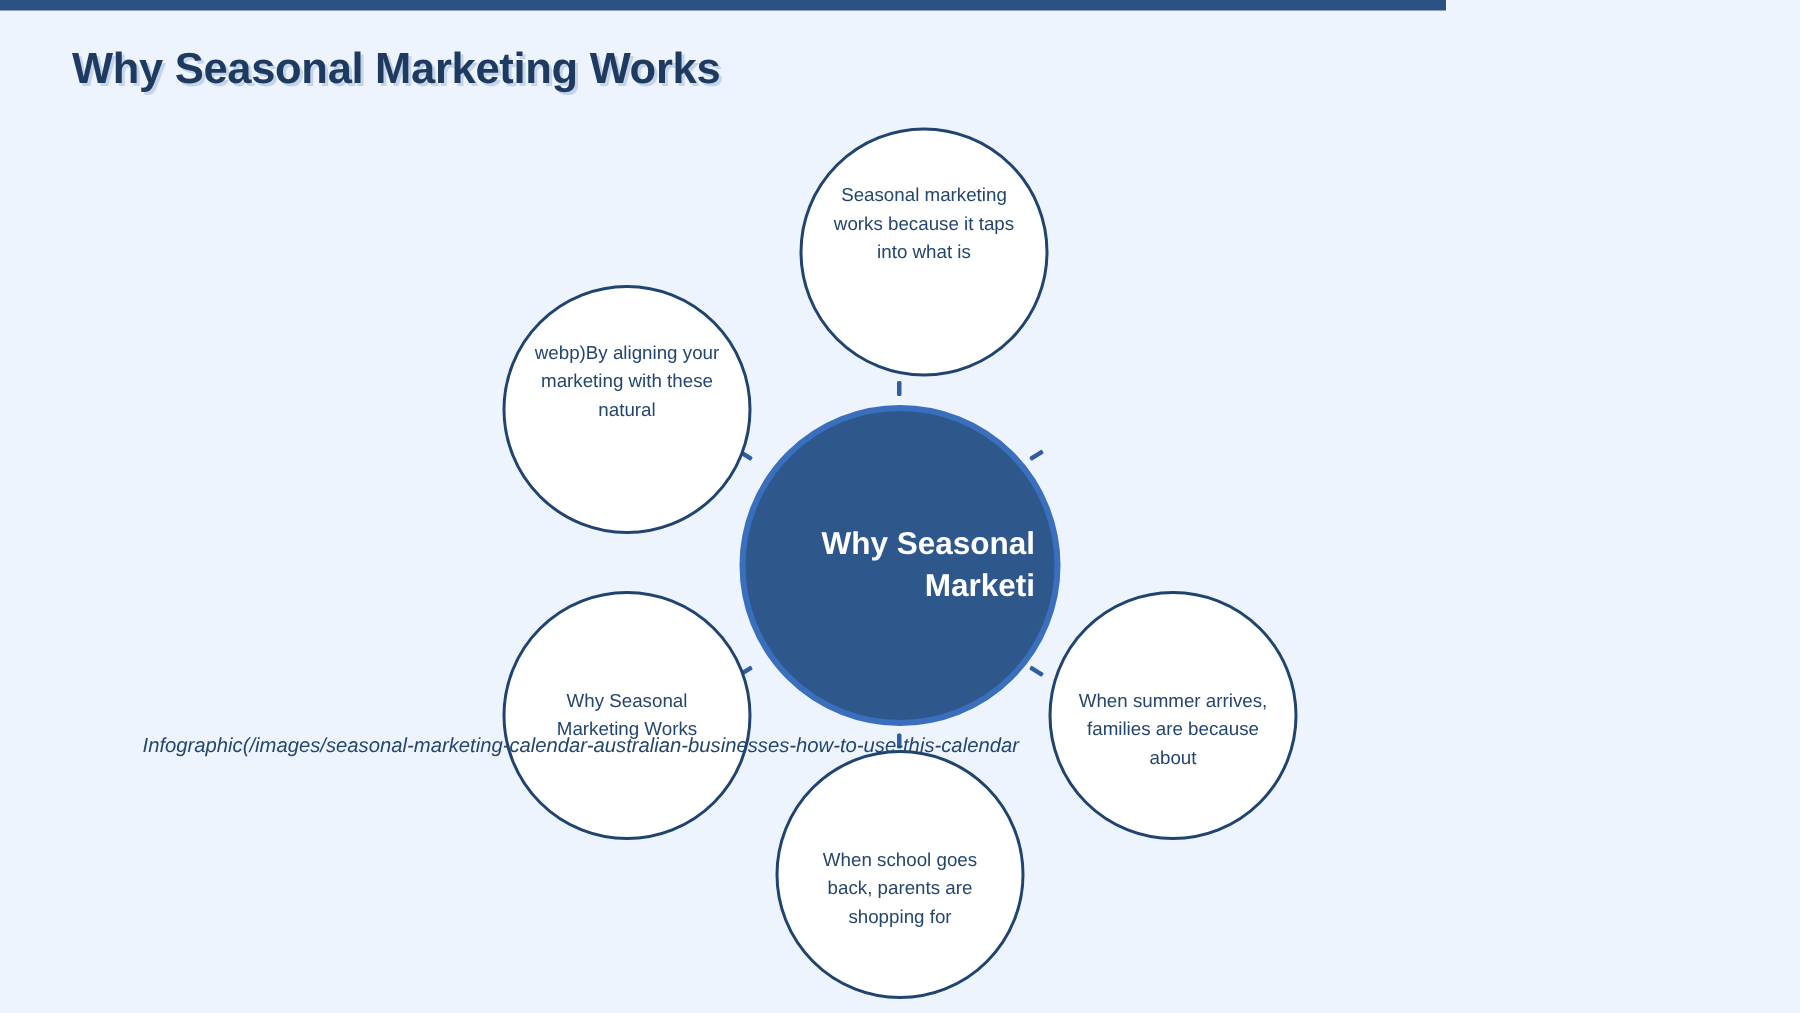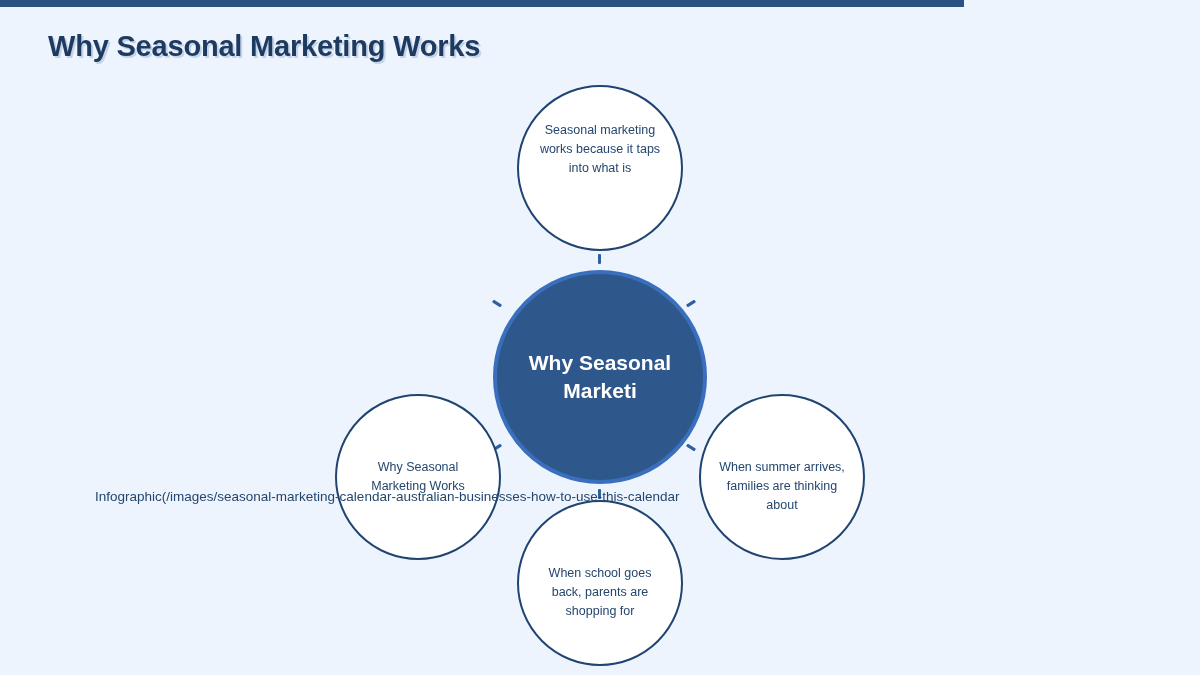--- a/index.html
+++ b/index.html
@@ -80,72 +80,76 @@
     left: 493px;
     top: 270px;
     width: 214px;
     height: 214px;
     background: #2e578c;
     border: 4px solid #3a6fbe;
     align-items: center;
   }
   #hub .node-text {
     width: 180px;
-    text-align: center;
+    text-align: right;
     font-size: 21px;
     line-height: 28px;
     font-weight: bold;
     color: #ffffff;
   }
   #overlay-path {
     position: absolute;
     left: 95px;
     top: 488px;
     width: 1010px;
     font-size: 13.5px;
     line-height: 18px;
     color: #24466e;
     white-space: nowrap;
+    font-style: italic;
   }
 </style>
 </head>
 <body>
 
 <div id="page">
 
   <div id="top-bar"></div>
 
   <div id="page-title">Why Seasonal Marketing Works</div>
 
   <div id="diagram">
 
     <div class="connector" style="left:598px; top:254px; width:3px; height:10px;"></div>
     <div class="connector" style="left:686px; top:302px; width:10px; height:3px; transform:rotate(-32deg);"></div>
     <div class="connector" style="left:686px; top:446px; width:10px; height:3px; transform:rotate(32deg);"></div>
     <div class="connector" style="left:598px; top:489px; width:3px; height:10px;"></div>
     <div class="connector" style="left:492px; top:446px; width:10px; height:3px; transform:rotate(-32deg);"></div>
     <div class="connector" style="left:492px; top:302px; width:10px; height:3px; transform:rotate(32deg);"></div>
 
-    <div class="node satellite" style="left:517px; top:85px;">
+    <div class="node satellite" style="left:533px; top:85px;">
       <div class="node-text">Seasonal marketing works because it taps into what is</div>
     </div>
 
 
     <div class="node satellite low-text" style="left:699px; top:394px;">
-      <div class="node-text">When summer arrives, families are thinking about</div>
+      <div class="node-text">When summer arrives, families are because about</div>
     </div>
 
     <div class="node satellite low-text" style="left:517px; top:500px;">
       <div class="node-text">When school goes back, parents are shopping for</div>
     </div>
 
     <div class="node satellite low-text" style="left:335px; top:394px;">
       <div class="node-text">Why Seasonal Marketing Works</div>
     </div>
 
+    <div class="node satellite" style="left:335px; top:190px;">
+      <div class="node-text">webp)By aligning your marketing with these natural</div>
+    </div>
 
     <div class="node" id="hub">
       <div class="node-text">Why Seasonal Marketi</div>
     </div>
 
   </div>
 
   <div id="overlay-path">Infographic(/images/seasonal-marketing-calendar-australian-businesses-how-to-use-this-calendar</div>
 
 </div>

